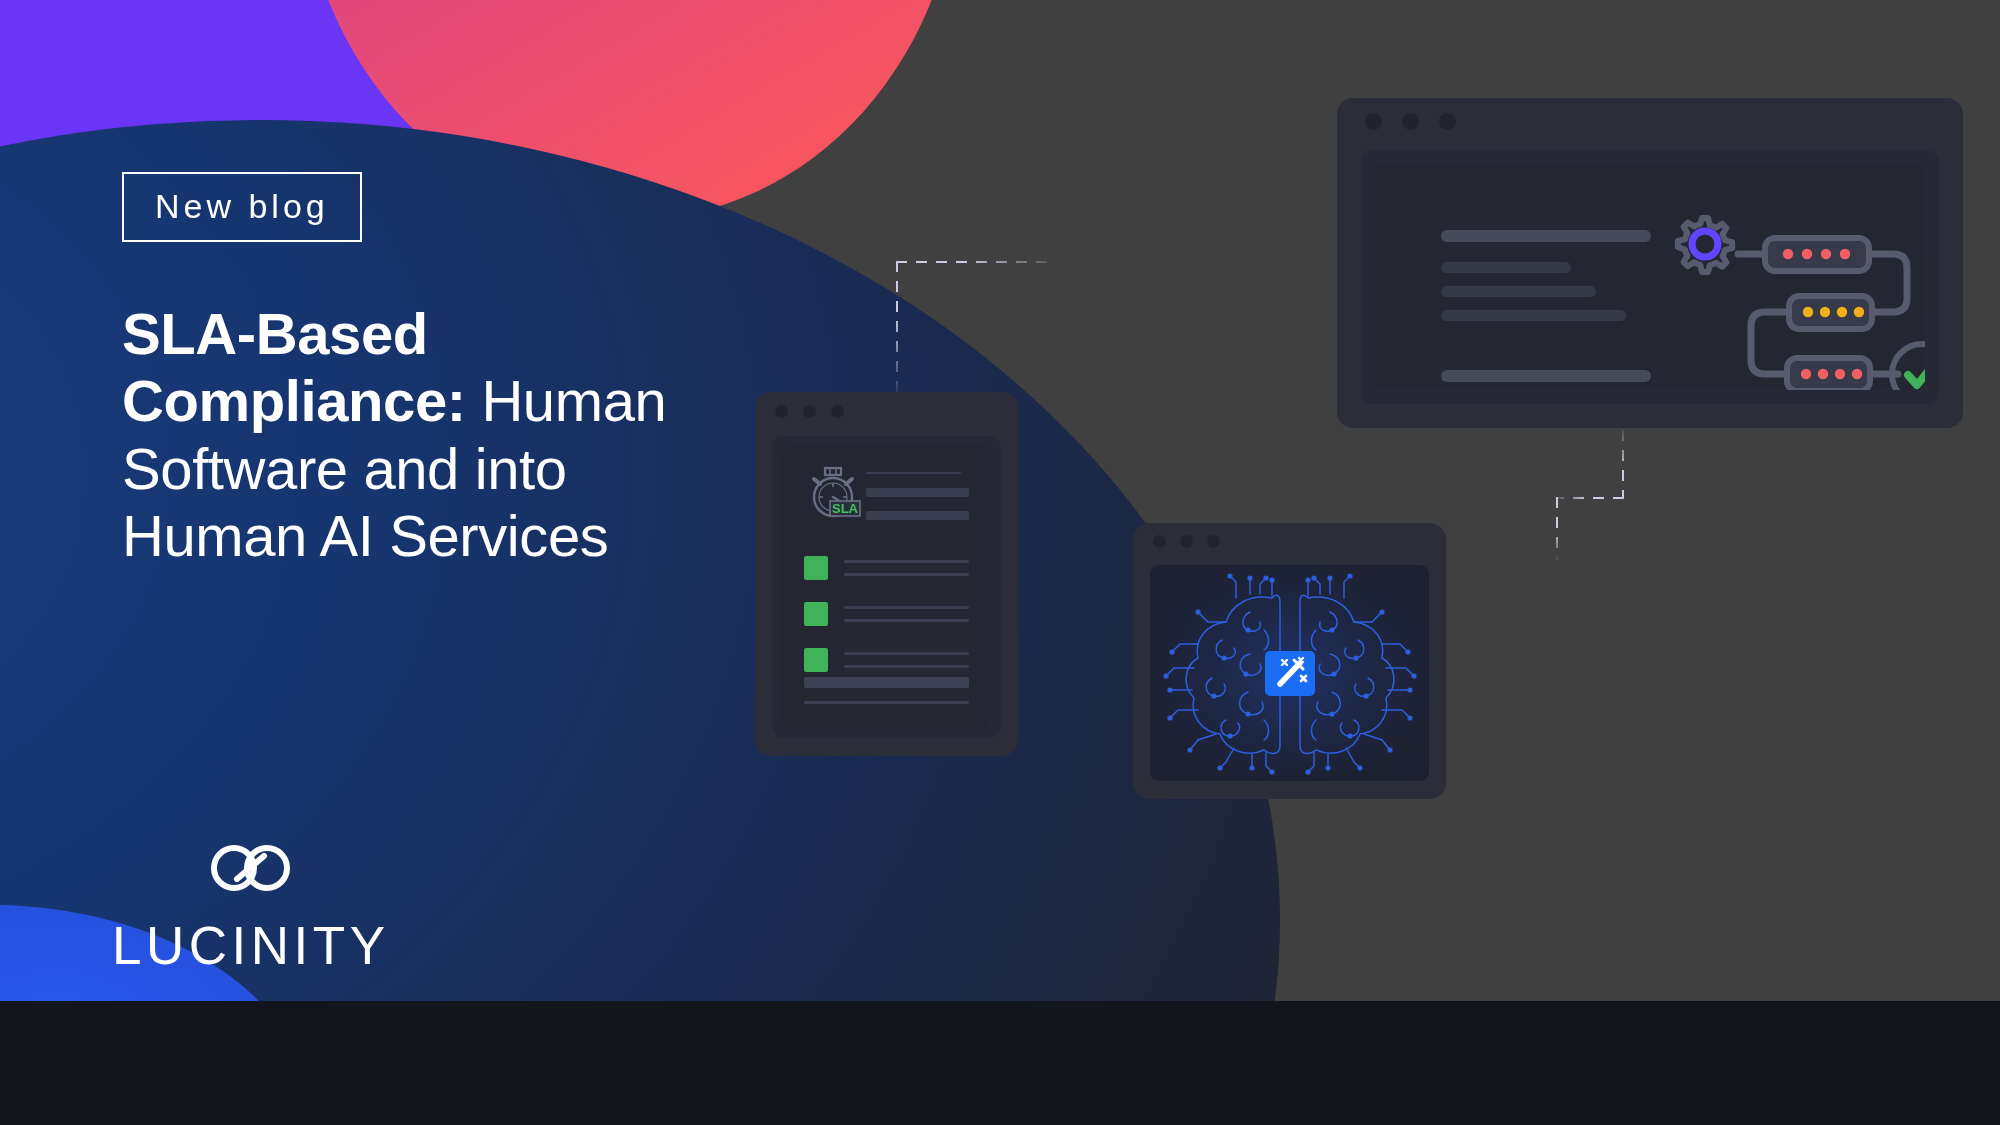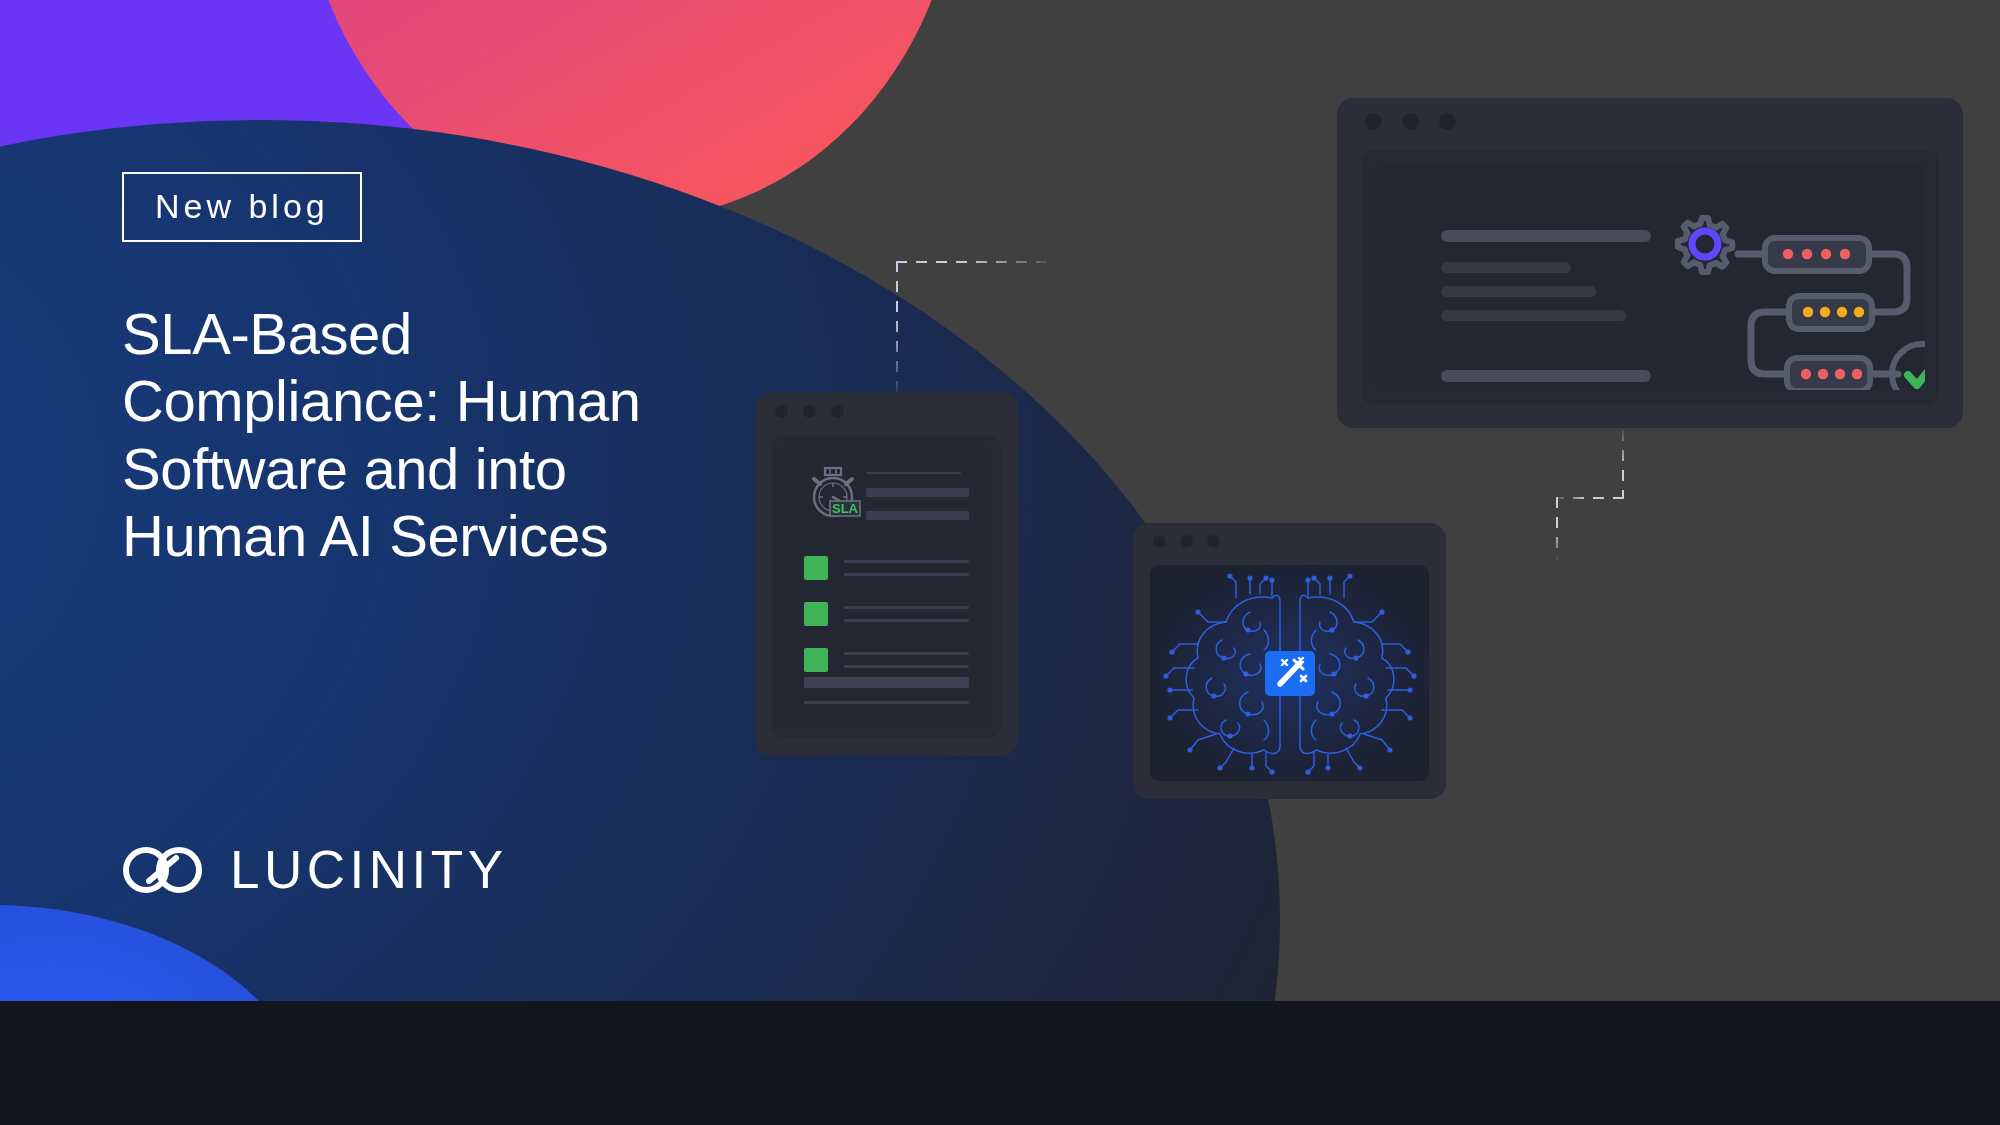--- a/index.html
+++ b/index.html
@@ -81,25 +81,25 @@
   }
   .headline{
     margin-top:58px;
     color:#fff;
     font-size:58px;
     line-height:1.16;
     font-weight:400;
     letter-spacing:-0.4px;
     max-width:600px;
   }
-  .headline b{ font-weight:400; }
+  .headline b{ font-weight:700; }
 
   .logo-row{
-    position:absolute; left:122px; top:843px;
-    display:flex; align-items:center; gap:26px;
+    position:absolute; left:112px; top:843px;
+    display:flex; align-items:center; gap:26px;flex-direction:column;
   }
   .logo-word{
     color:#fff;
     font-size:53px;
     letter-spacing:4.5px;
     font-weight:400;
     line-height:1;
   }
 
   

